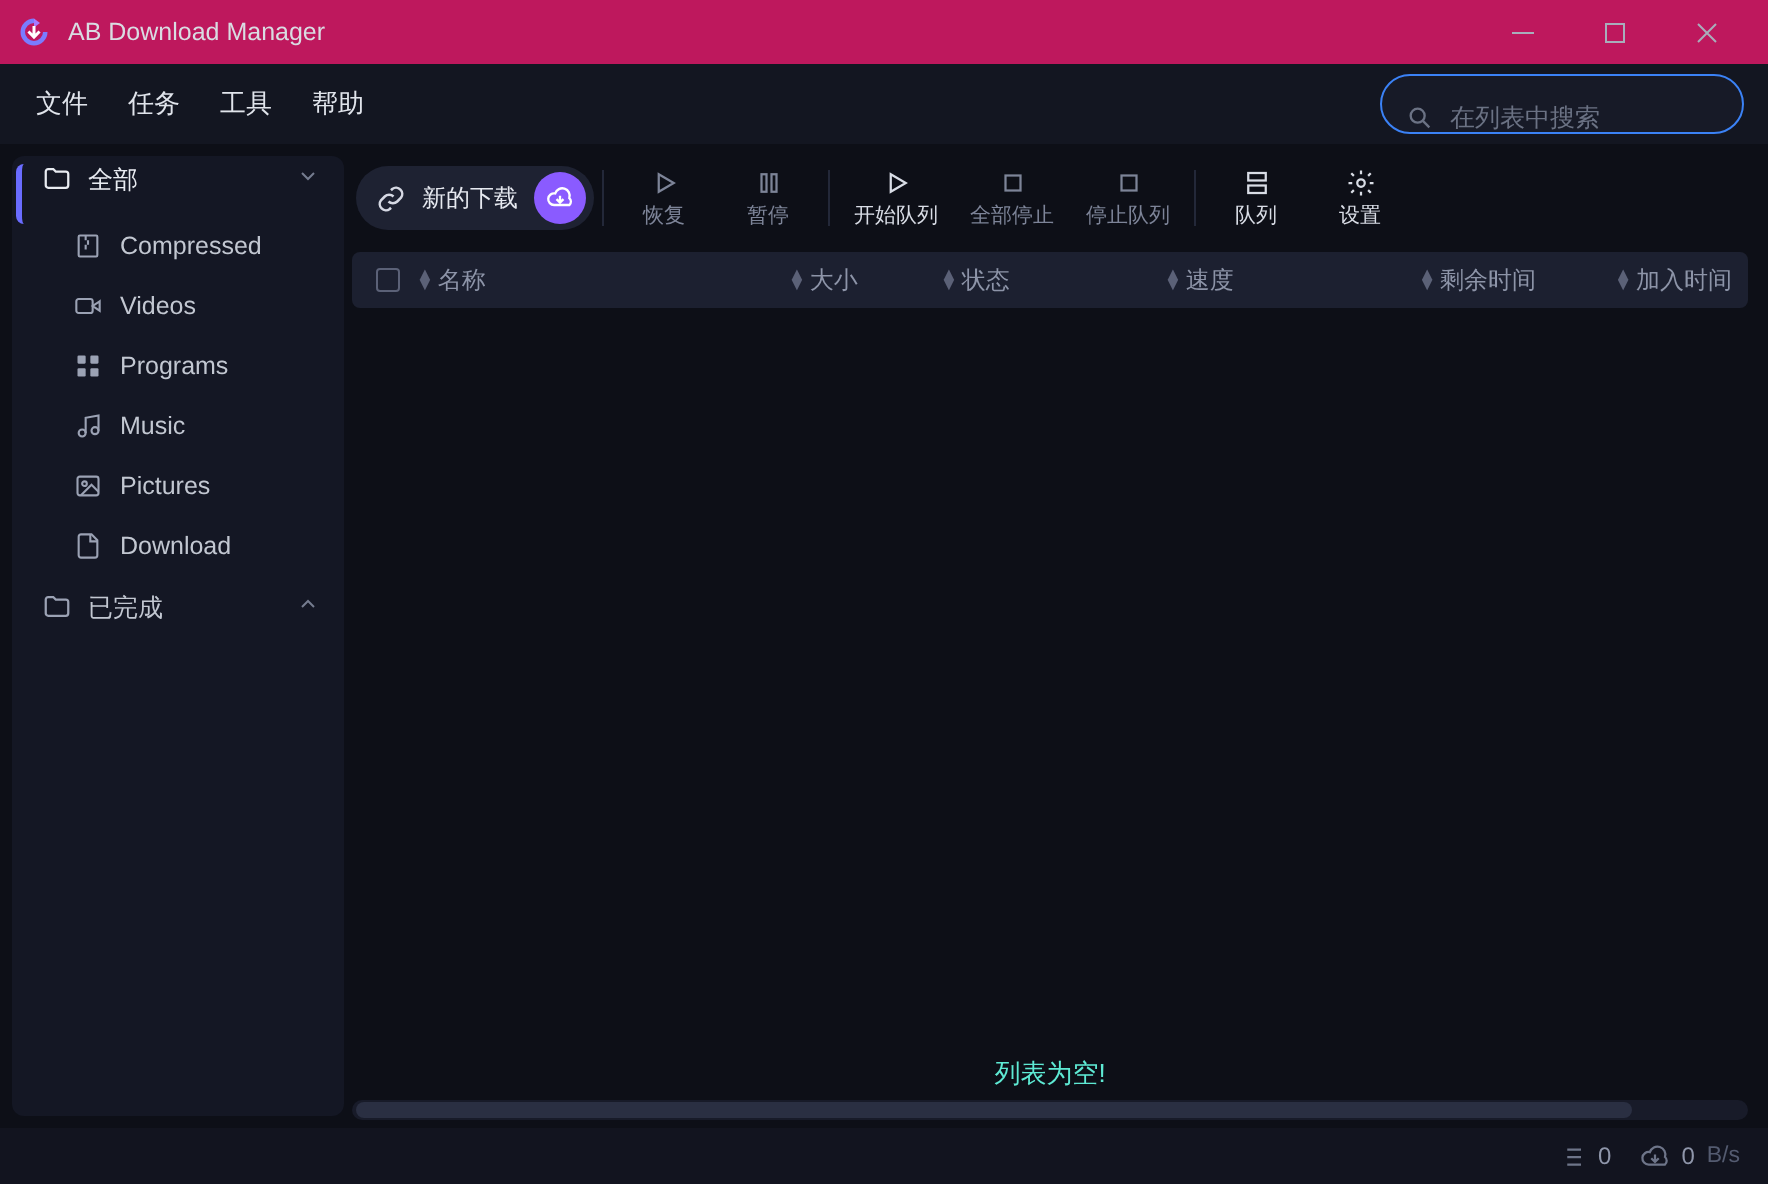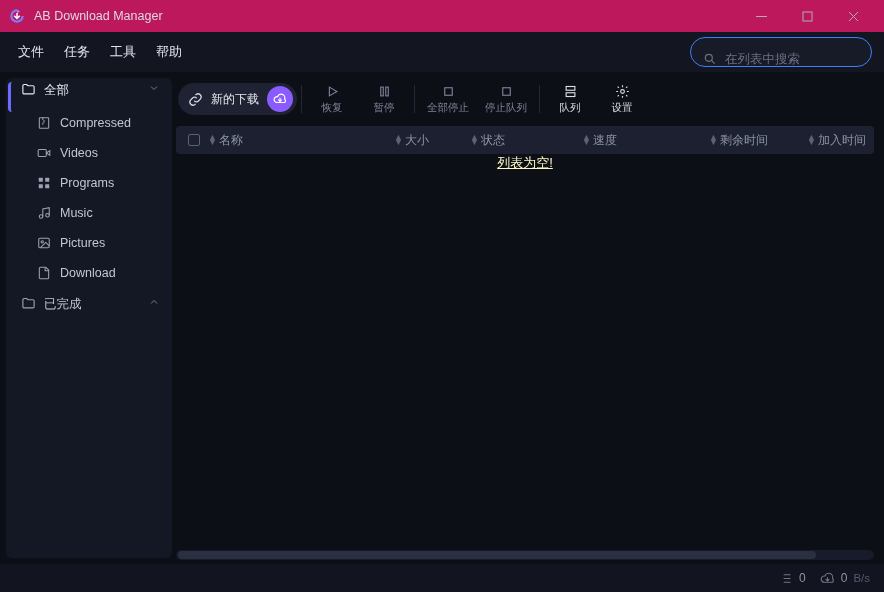--- a/index.html
+++ b/index.html
@@ -57,21 +57,21 @@
 .th { display: flex; align-items: center; gap: 2px; font-size: 12px; color: #8d94a8; }
 .th .sort { color: #5b6177; font-size: 9px; display: flex; flex-direction: column; line-height: 5px; }
 .th-name { flex: 0 0 182px; }
 .th-size { flex: 0 0 72px; }
 .th-status { flex: 0 0 108px; }
 .th-speed { flex: 0 0 86px; }
 .th-remain { flex: 0 0 96px; justify-content: flex-end; }
 .th-added { flex: 1; justify-content: flex-end; }
 
 
-.table-body { flex: 1; display: flex; align-items: flex-start; justify-content: center; color: #fef9c3; font-size: 13px; position: relative; text-decoration: underline; }
+.table-body { flex: 1; display: flex; align-items: flex-end; justify-content: center; color: #5eead4; font-size: 13px; position: relative; }
 
 
 .hscroll { height: 10px; background: #181b29; border-radius: 5px; margin-top: 4px; position: relative; }
 .hscroll .thumb { position: absolute; left: 2px; top: 1px; width: calc(100% - 60px); height: 8px; background: #2a2f42; border-radius: 4px; }
 
 
 .statusbar { height: 28px; background: #12141f; display: flex; align-items: center; justify-content: flex-end; padding: 0 14px; gap: 14px; font-size: 12px; color: #6e7589; }
 .stat-group { display: flex; align-items: center; gap: 6px; }
 .stat-group .num { color: #8f96aa; }
 .stat-group .unit { color: #545b70; font-size: 11.5px; }
@@ -251,20 +251,28 @@
       <div class="tool-col">
         <span class="tico">
             <svg width="15" height="15" viewBox="0 0 24 24" fill="none" stroke="currentColor" stroke-width="1.8">
               <rect x="6" y="5" width="4" height="14"></rect>
               <rect x="14" y="5" width="4" height="14"></rect>
             </svg>
           </span>
         <span class="tlbl">暂停</span>
       </div>
       <div class="tool-sep"></div>
+      <div class="tool-col wide active">
+        <span class="tico">
+            <svg width="15" height="15" viewBox="0 0 24 24" fill="none" stroke="currentColor" stroke-width="1.8">
+              <path d="M7 5v14l12-7L7 5z"></path>
+            </svg>
+          </span>
+        <span class="tlbl">开始队列</span>
+      </div>
       <div class="tool-col wide">
         <span class="tico">
             <svg width="15" height="15" viewBox="0 0 24 24" fill="none" stroke="currentColor" stroke-width="1.8">
               <rect x="6" y="6" width="12" height="12"></rect>
             </svg>
           </span>
         <span class="tlbl">全部停止</span>
       </div>
       <div class="tool-col wide">
         <span class="tico">

